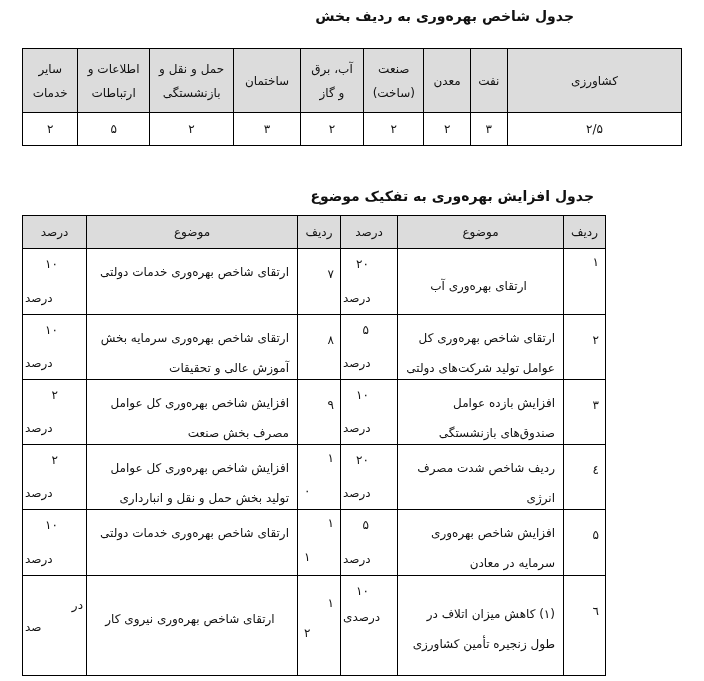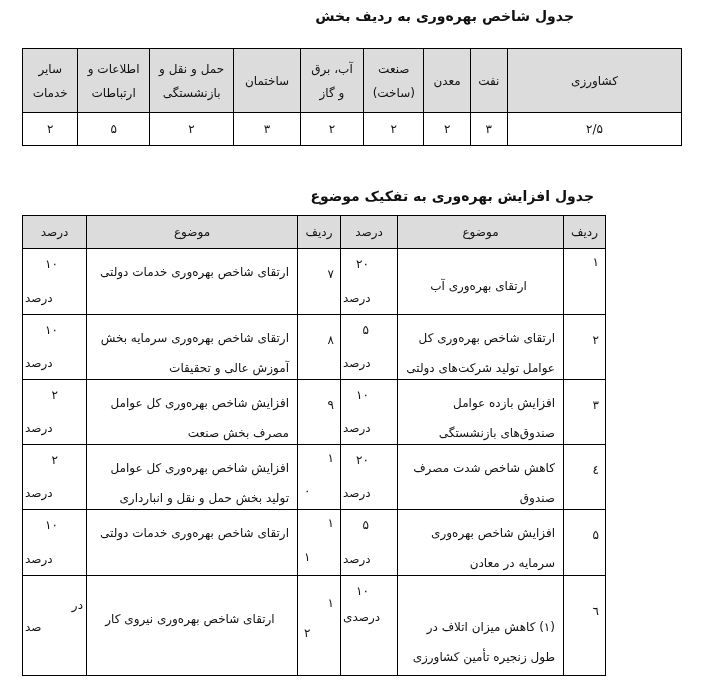--- a/index.html
+++ b/index.html
@@ -191,21 +191,21 @@
   </tr>
 
   <tr style="height:65px">
     <td>
           <div class="cell-wrap" style="height:63px">
             <span class="num" style="top:18px">٤</span>
           </div>
         </td>
     <td>
           <div class="cell-wrap" style="height:63px">
-            <div class="subj">کاهش شاخص شدت مصرف صندوق</div>
+            <div class="subj">ردیف شاخص شدت مصرف انرژی</div>
           </div>
         </td>
     <td>
           <div class="cell-wrap" style="height:63px">
             <span class="pct-top">۲۰</span>
             <span class="pct-bot">درصد</span>
           </div>
         </td>
     <td>
           <div class="cell-wrap" style="height:63px">
@@ -263,21 +263,21 @@
   </tr>
 
   <tr style="height:100px">
     <td>
           <div class="cell-wrap" style="height:98px">
             <span class="num" style="top:28px">٦</span>
           </div>
         </td>
     <td>
           <div class="cell-wrap" style="height:98px">
-            <div class="subj" style="top:36px">(۱) کاهش میزان اتلاف در طول زنجیره تأمین کشاورزی</div>
+            <div class="subj" style="top:23px">(۱) کاهش میزان اتلاف در طول زنجیره تأمین کشاورزی</div>
           </div>
         </td>
     <td>
           <div class="cell-wrap" style="height:98px">
             <span class="pct-top">۱۰</span>
             <span class="pct-bot" style="bottom:auto; top:34px">درصدی</span>
           </div>
         </td>
     <td>
           <div class="cell-wrap" style="height:98px">

